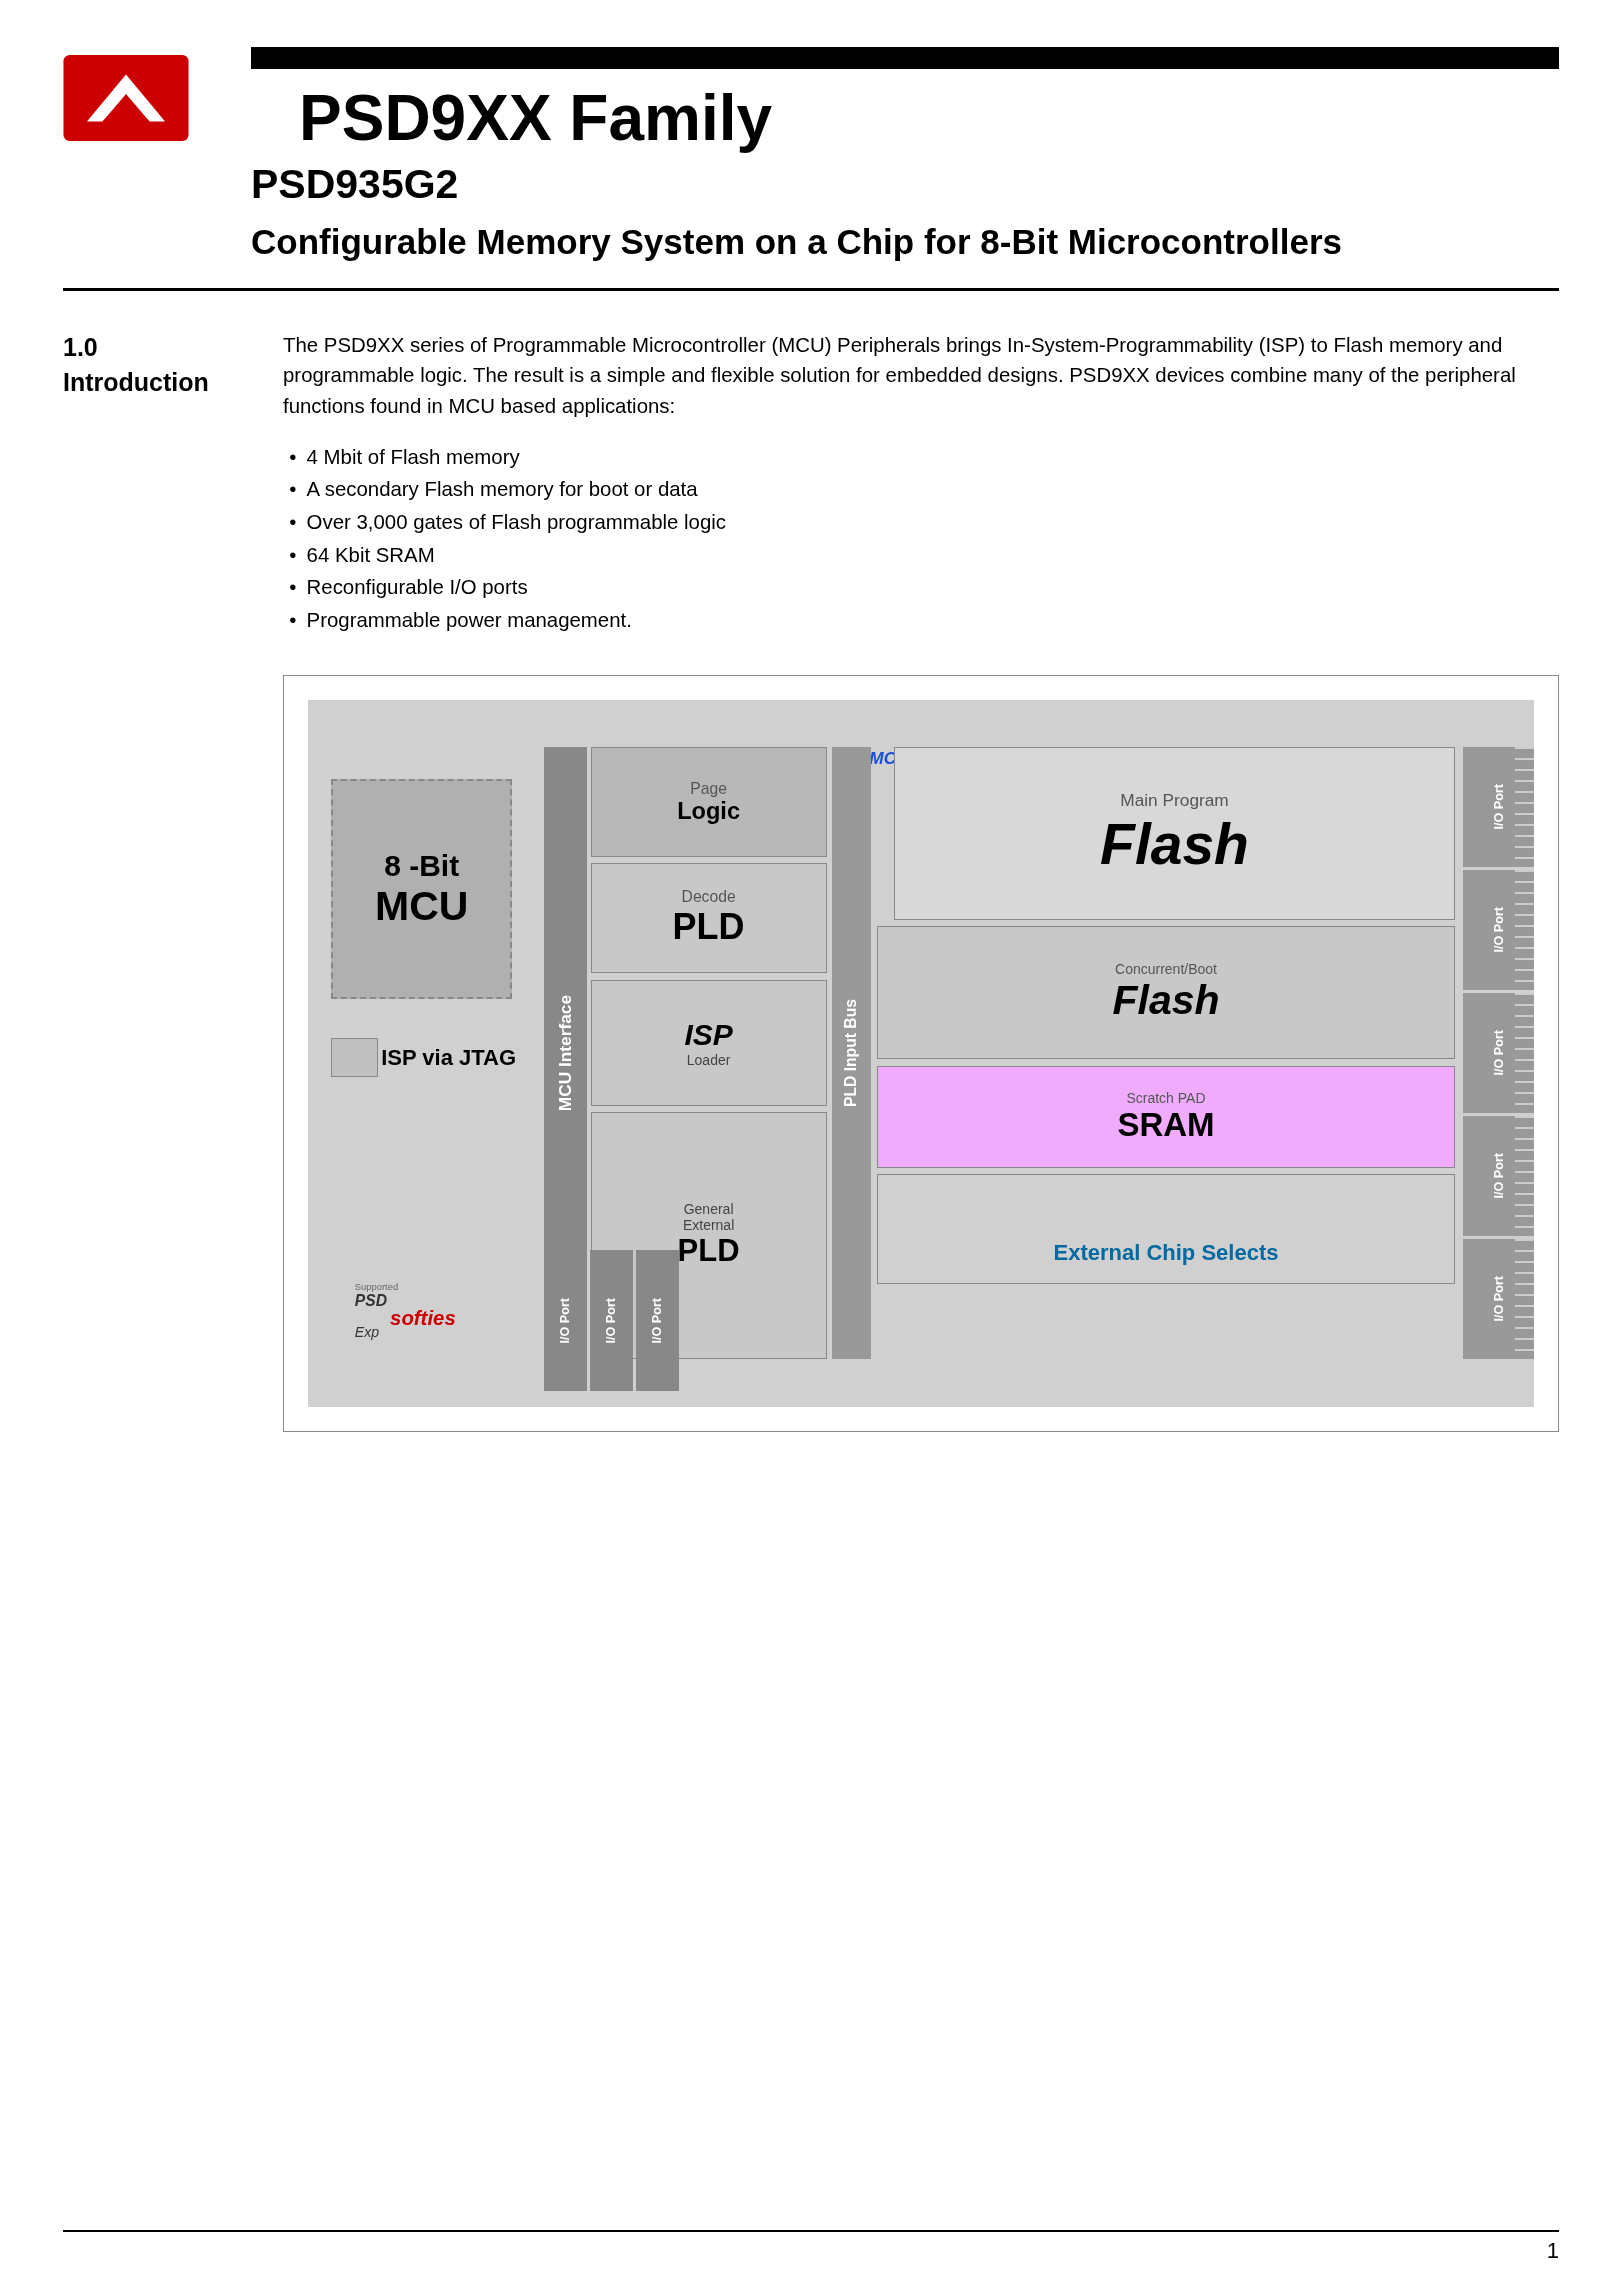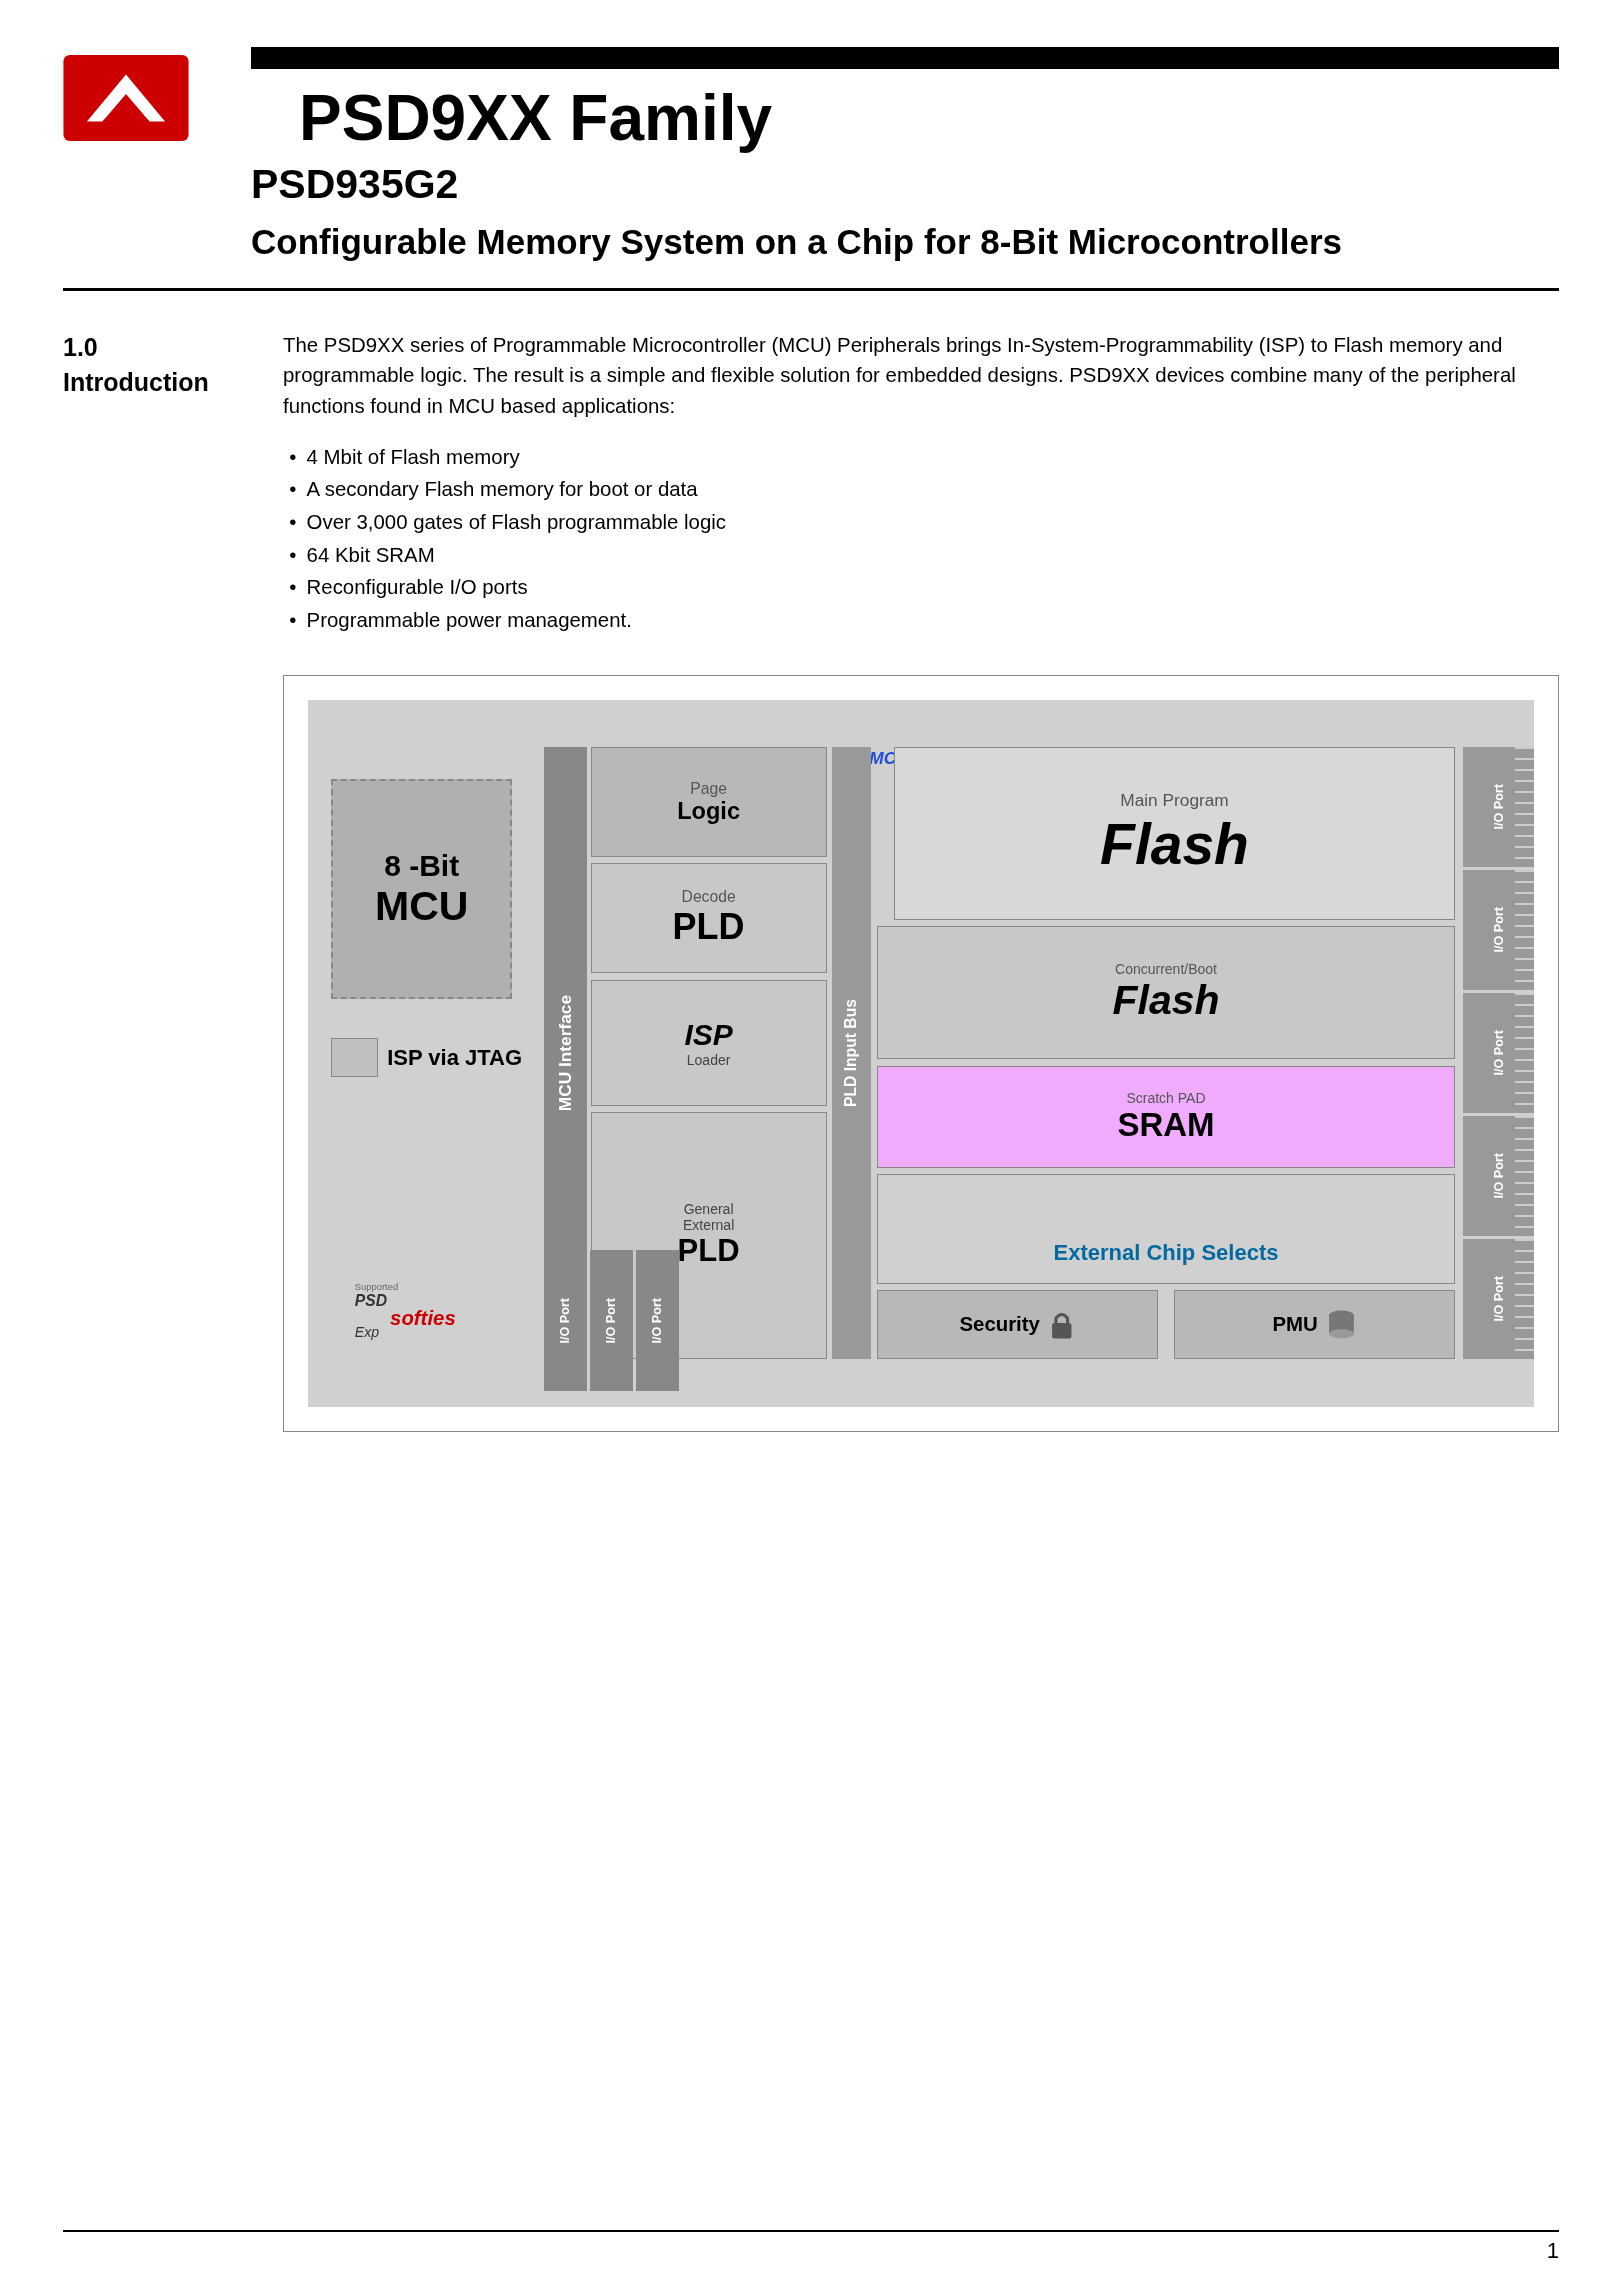--- a/index.html
+++ b/index.html
@@ -177,21 +177,21 @@
       color: #000;
     }
 
     
     .isp-jtag {
       position: absolute;
       left: 23.6px;
       top: 338px;
       display: flex;
       align-items: center;
-      gap: 9px;
+      gap: 3px;
     }
 
     .jtag-icon {
       width: 47px;
       height: 39px;
       border: 1.6px solid #888;
       background: #c0c0c0;
     }
 
     .jtag-label {
@@ -677,39 +677,20 @@
 
           <div class="sram-box">
             <div class="scratch-pad-label">Scratch PAD</div>
             <div class="sram-big">SRAM</div>
           </div>
 
           <div class="ext-chip-area">
             <div class="ext-chip-label">External Chip Selects</div>
           </div>
 
-          <div class="security-pmu-row">
-            <div class="security-box">
-              <div class="security-pmu-label">Security</div>
-
-              <svg width="27.5" height="31" viewBox="0 0 35 40">
-                <rect x="5" y="18" width="25" height="20" rx="3" fill="#555"></rect>
-                <path d="M10 18 V12 Q17.5 2 25 12 V18" stroke="#555" stroke-width="4" fill="none"></path>
-              </svg>
-            </div>
-            <div class="pmu-box">
-              <div class="security-pmu-label">PMU</div>
-
-              <svg width="31" height="31" viewBox="0 0 40 40">
-                <ellipse cx="20" cy="8" rx="16" ry="6" fill="#777"></ellipse>
-                <rect x="4" y="8" width="32" height="24" fill="#777"></rect>
-                <ellipse cx="20" cy="32" rx="16" ry="6" fill="#999"></ellipse>
-              </svg>
-            </div>
-          </div>
         </div>
 
         <div class="io-ports-right">
           <div class="io-port-item">
             <div class="io-port-lines"></div>
             <div class="io-port-text">I/O Port</div>
           </div>
           <div class="io-port-item">
             <div class="io-port-lines"></div>
             <div class="io-port-text">I/O Port</div>

